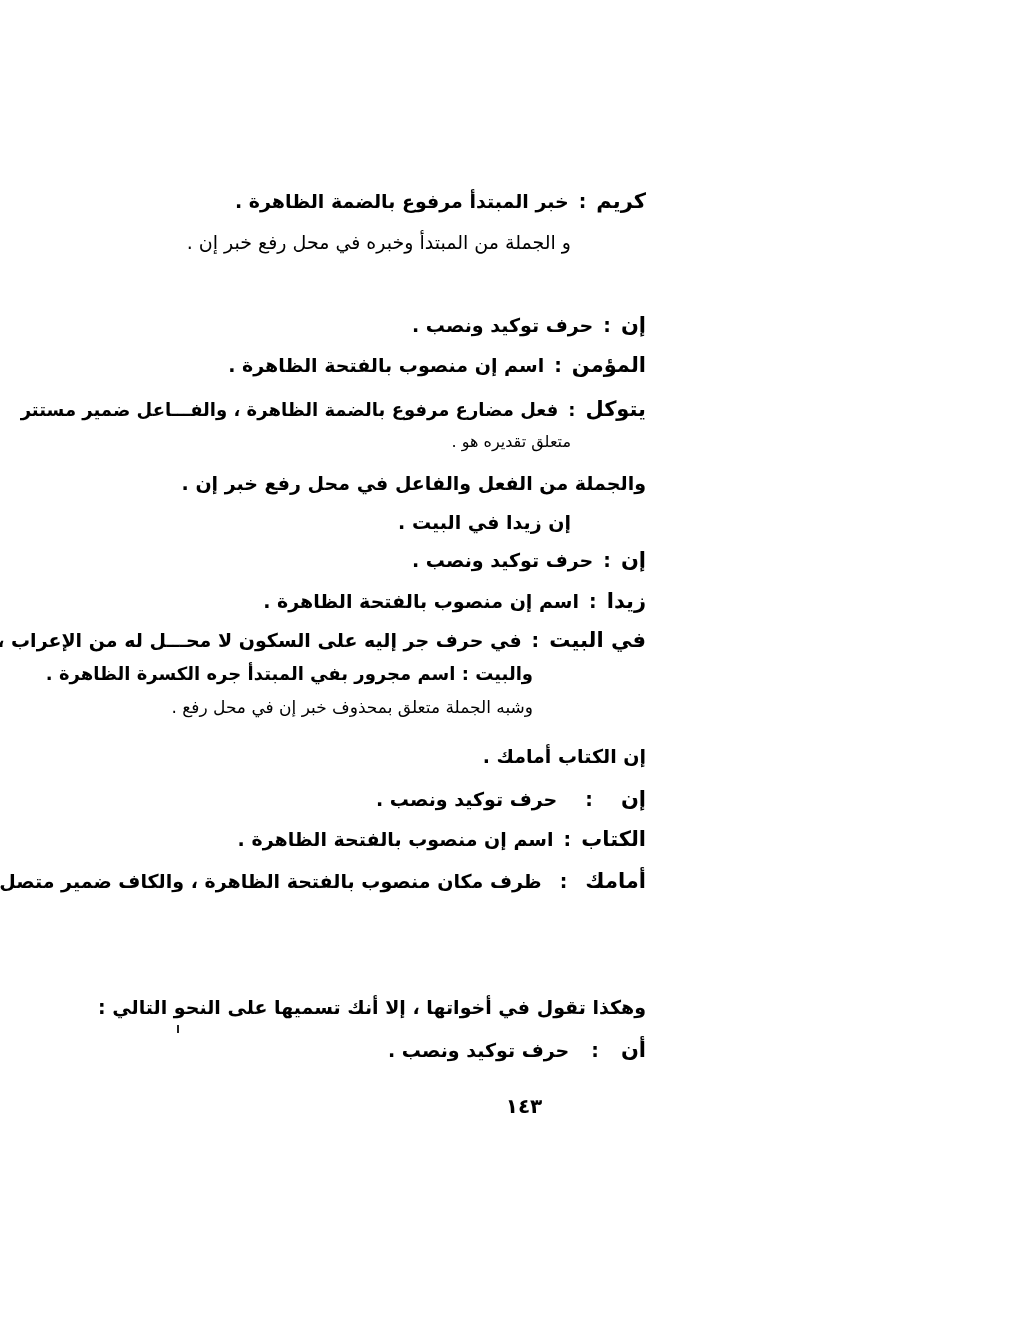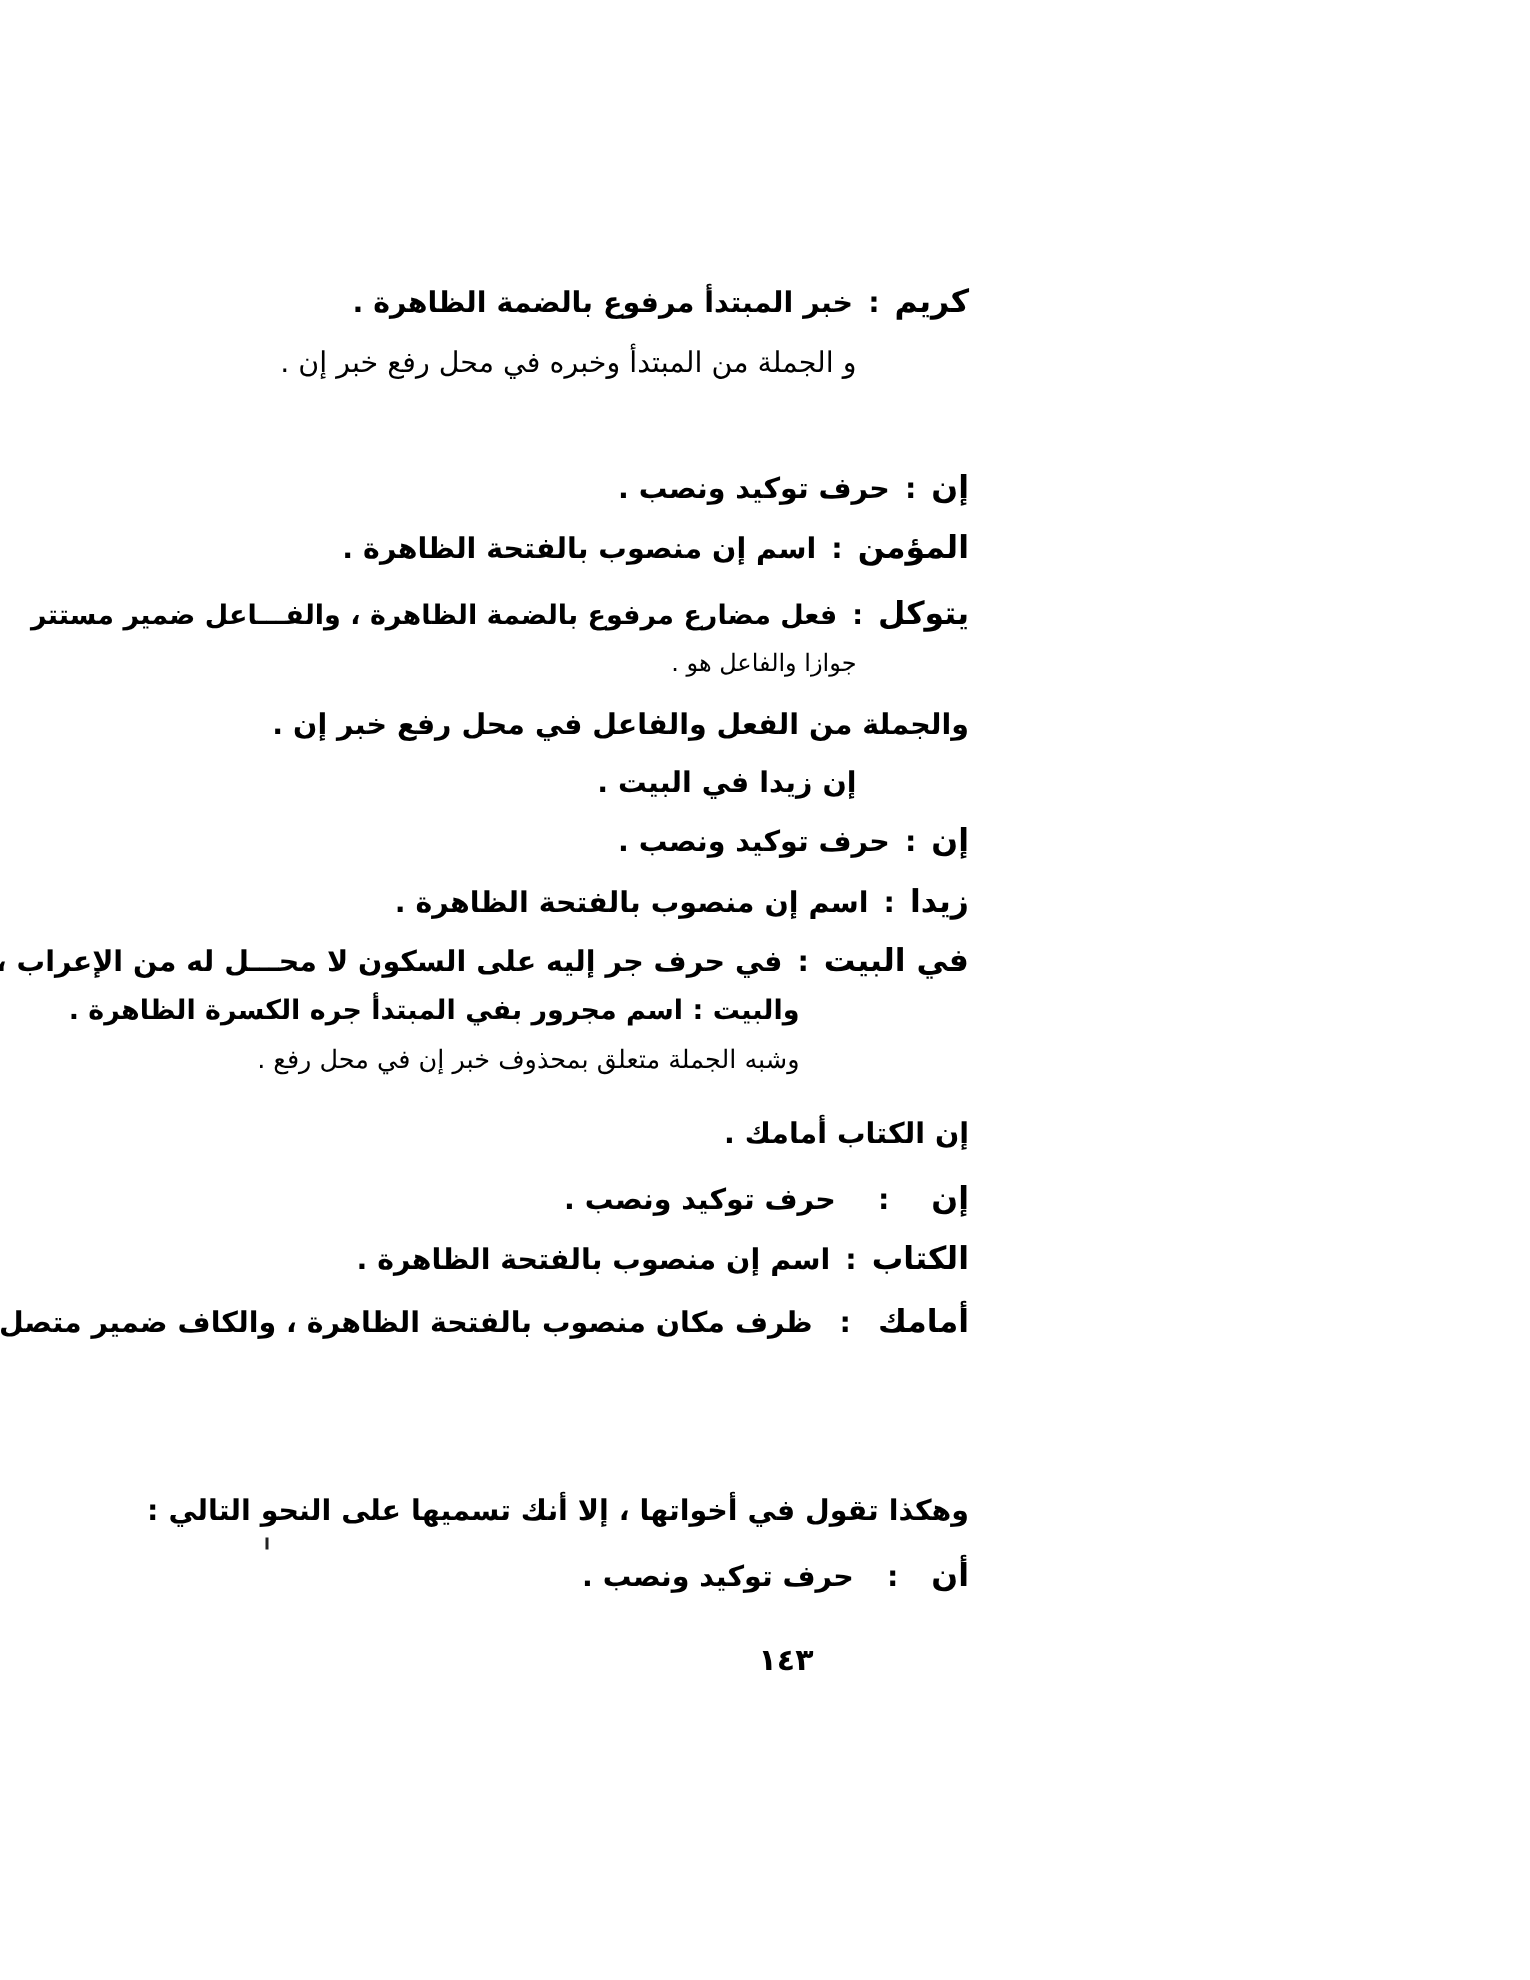--- a/index.html
+++ b/index.html
@@ -32,21 +32,21 @@
 
   <div class="line" style="right:180px; top:312px;">
     <span class="term">إن</span><span class="colon">:</span><span>حرف توكيد ونصب .</span>
   </div>
   <div class="line" style="right:180px; top:396px; font-size:18px;">
     <span class="term">يتوكل</span><span class="colon">:</span><span>فعل مضارع مرفوع بالضمة الظاهرة ، والفـــاعل ضمير مستتر</span>
   </div>
   <div class="line" style="right:180px; top:352px;">
     <span class="term">المؤمن</span><span class="colon">:</span><span>اسم إن منصوب بالفتحة الظاهرة .</span>
   </div>
-  <div class="line" style="right:255px; top:429px; font-size:16px; font-weight:normal;">جوازا والفاعل هو .</div>
+  <div class="line" style="right:255px; top:429px; font-size:16px; font-weight:normal;">متعلق تقديره هو .</div>
 
   <div class="line" style="right:180px; top:470px;">والجملة من الفعل والفاعل في محل رفع خبر إن .</div>
   <div class="line" style="right:255px; top:509px;">إن زيدا في البيت .</div>
 
   <div class="line" style="right:180px; top:547px;">
     <span class="term">إن</span><span class="colon">:</span><span>حرف توكيد ونصب .</span>
   </div>
   <div class="line" style="right:180px; top:588px;">
     <span class="term">زيدا</span><span class="colon">:</span><span>اسم إن منصوب بالفتحة الظاهرة .</span>
   </div>

